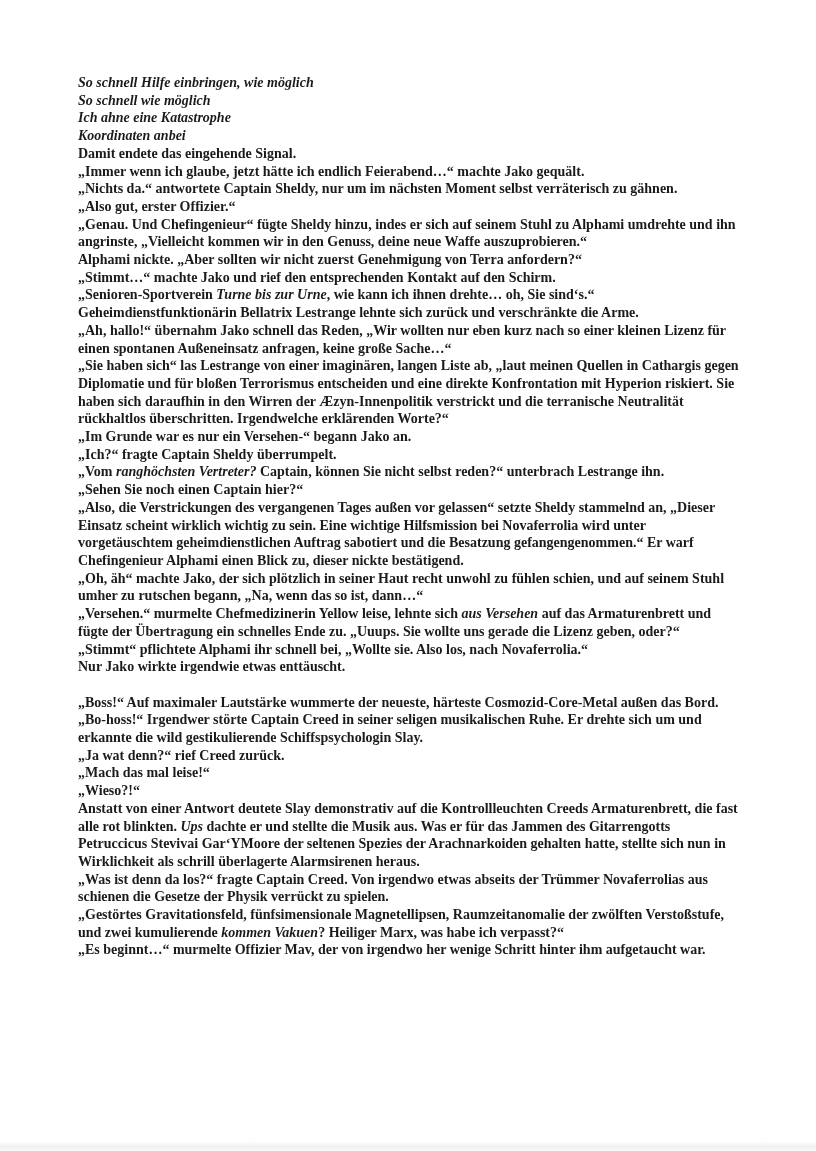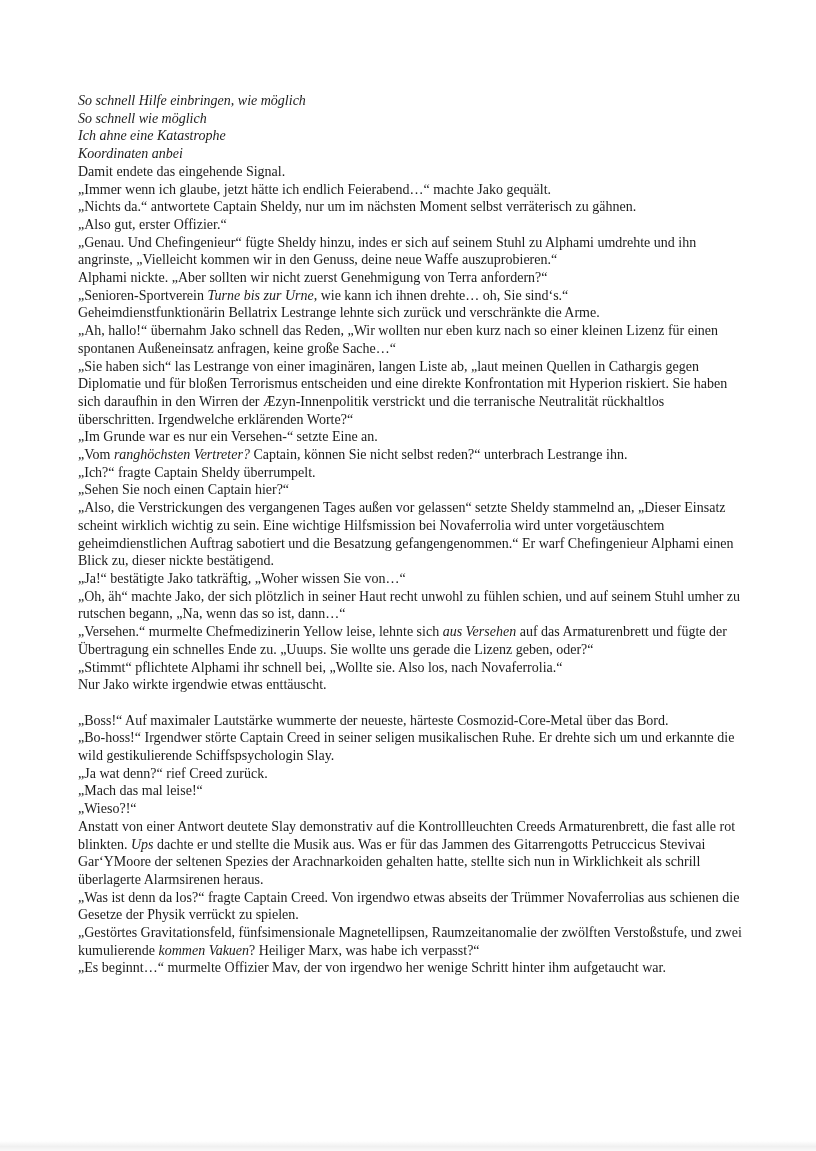--- a/index.html
+++ b/index.html
@@ -12,22 +12,23 @@
     width: 816px;
     height: 1151px;
     background: #ffffff;
     overflow: hidden;
     font-family: "Liberation Serif", "DejaVu Serif", serif;
     color: #1b1b1b;
   }
   .story-body {
     position: absolute;
     left: 78px;
-    top: 92px;
+    top: 74px;
     width: 664px;
+    font-weight: bold;
   }
   .story-body p {
     margin: 0;
     padding: 0;
     font-size: 14px;
     line-height: 17.7px;
     color: #1b1b1b;
     text-align: left;
   }
   .story-body p.blank {
@@ -53,36 +54,36 @@
       <p><span class="it">So schnell Hilfe einbringen, wie möglich</span></p>
       <p><span class="it">So schnell wie möglich</span></p>
       <p><span class="it">Ich ahne eine Katastrophe</span></p>
       <p><span class="it">Koordinaten anbei</span></p>
       <p><span>Damit endete das eingehende Signal.</span></p>
       <p><span>„Immer wenn ich glaube, jetzt hätte ich endlich Feierabend…“ machte Jako gequält.</span></p>
       <p><span>„Nichts da.“ antwortete Captain Sheldy, nur um im nächsten Moment selbst verräterisch zu gähnen.</span></p>
       <p><span>„Also gut, erster Offizier.“</span></p>
       <p><span>„Genau. Und Chefingenieur“ fügte Sheldy hinzu, indes er sich auf seinem Stuhl zu Alphami umdrehte und ihn angrinste, „Vielleicht kommen wir in den Genuss, deine neue Waffe auszuprobieren.“</span></p>
       <p><span>Alphami nickte. „Aber sollten wir nicht zuerst Genehmigung von Terra anfordern?“</span></p>
+      <p><span>„Stimmt…“ machte Jako und rief den entsprechenden Kontakt auf den Schirm.</span></p>
       <p><span>„Senioren-Sportverein </span><span class="it">Turne bis zur Urne</span><span>, wie kann ich ihnen drehte… oh, Sie sind‘s.“</span></p>
       <p><span>Geheimdienstfunktionärin Bellatrix Lestrange lehnte sich zurück und verschränkte die Arme.</span></p>
       <p><span>„Ah, hallo!“ übernahm Jako schnell das Reden, „Wir wollten nur eben kurz nach so einer kleinen Lizenz für einen spontanen Außeneinsatz anfragen, keine große Sache…“</span></p>
       <p><span>„Sie haben sich“ las Lestrange von einer imaginären, langen Liste ab, „laut meinen Quellen in Cathargis gegen Diplomatie und für bloßen Terrorismus entscheiden und eine direkte Konfrontation mit Hyperion riskiert. Sie haben sich daraufhin in den Wirren der Æzyn-Innenpolitik verstrickt und die terranische Neutralität rückhaltlos überschritten. Irgendwelche erklärenden Worte?“</span></p>
-      <p><span>„Im Grunde war es nur ein Versehen-“ setzte Eine an.</span></p>
+      <p><span>„Im Grunde war es nur ein Versehen-“ begann Jako an.</span></p>
+      <p><span>„Ich?“ fragte Captain Sheldy überrumpelt.</span></p>
       <p><span>„Vom </span><span class="it">ranghöchsten Vertreter?</span><span> Captain, können Sie nicht selbst reden?“ unterbrach Lestrange ihn.</span></p>
-      <p><span>„Ich?“ fragte Captain Sheldy überrumpelt.</span></p>
       <p><span>„Sehen Sie noch einen Captain hier?“</span></p>
       <p><span>„Also, die Verstrickungen des vergangenen Tages außen vor gelassen“ setzte Sheldy stammelnd an, „Dieser Einsatz scheint wirklich wichtig zu sein. Eine wichtige Hilfsmission bei Novaferrolia wird unter vorgetäuschtem geheimdienstlichen Auftrag sabotiert und die Besatzung gefangengenommen.“ Er warf Chefingenieur Alphami einen Blick zu, dieser nickte bestätigend.</span></p>
-      <p><span>„Ja!“ bestätigte Jako tatkräftig, „Woher wissen Sie von…“</span></p>
       <p><span>„Oh, äh“ machte Jako, der sich plötzlich in seiner Haut recht unwohl zu fühlen schien, und auf seinem Stuhl umher zu rutschen begann, „Na, wenn das so ist, dann…“</span></p>
       <p><span>„Versehen.“ murmelte Chefmedizinerin Yellow leise, lehnte sich </span><span class="it">aus Versehen</span><span> auf das Armaturenbrett und fügte der Übertragung ein schnelles Ende zu. „Uuups. Sie wollte uns gerade die Lizenz geben, oder?“</span></p>
       <p><span>„Stimmt“ pflichtete Alphami ihr schnell bei, „Wollte sie. Also los, nach Novaferrolia.“</span></p>
       <p><span>Nur Jako wirkte irgendwie etwas enttäuscht.</span></p>
       <p class="blank"></p>
-      <p><span>„Boss!“ Auf maximaler Lautstärke wummerte der neueste, härteste Cosmozid-Core-Metal über das Bord.</span></p>
+      <p><span>„Boss!“ Auf maximaler Lautstärke wummerte der neueste, härteste Cosmozid-Core-Metal außen das Bord.</span></p>
       <p><span>„Bo-hoss!“ Irgendwer störte Captain Creed in seiner seligen musikalischen Ruhe. Er drehte sich um und erkannte die wild gestikulierende Schiffspsychologin Slay.</span></p>
       <p><span>„Ja wat denn?“ rief Creed zurück.</span></p>
       <p><span>„Mach das mal leise!“</span></p>
       <p><span>„Wieso?!“</span></p>
       <p><span>Anstatt von einer Antwort deutete Slay demonstrativ auf die Kontrollleuchten Creeds Armaturenbrett, die fast alle rot blinkten. </span><span class="it">Ups</span><span> dachte er und stellte die Musik aus. Was er für das Jammen des Gitarrengotts Petruccicus Stevivai Gar‘YMoore der seltenen Spezies der Arachnarkoiden gehalten hatte, stellte sich nun in Wirklichkeit als schrill überlagerte Alarmsirenen heraus.</span></p>
       <p><span>„Was ist denn da los?“ fragte Captain Creed. Von irgendwo etwas abseits der Trümmer Novaferrolias aus schienen die Gesetze der Physik verrückt zu spielen.</span></p>
       <p><span>„Gestörtes Gravitationsfeld, fünfsimensionale Magnetellipsen, Raumzeitanomalie der zwölften Verstoßstufe, und zwei kumulierende </span><span class="it">kommen Vakuen</span><span>? Heiliger Marx, was habe ich verpasst?“</span></p>
       <p><span>„Es beginnt…“ murmelte Offizier Mav, der von irgendwo her wenige Schritt hinter ihm aufgetaucht war.</span></p>
     </div>
   <div class="page-bottom-edge"></div>

